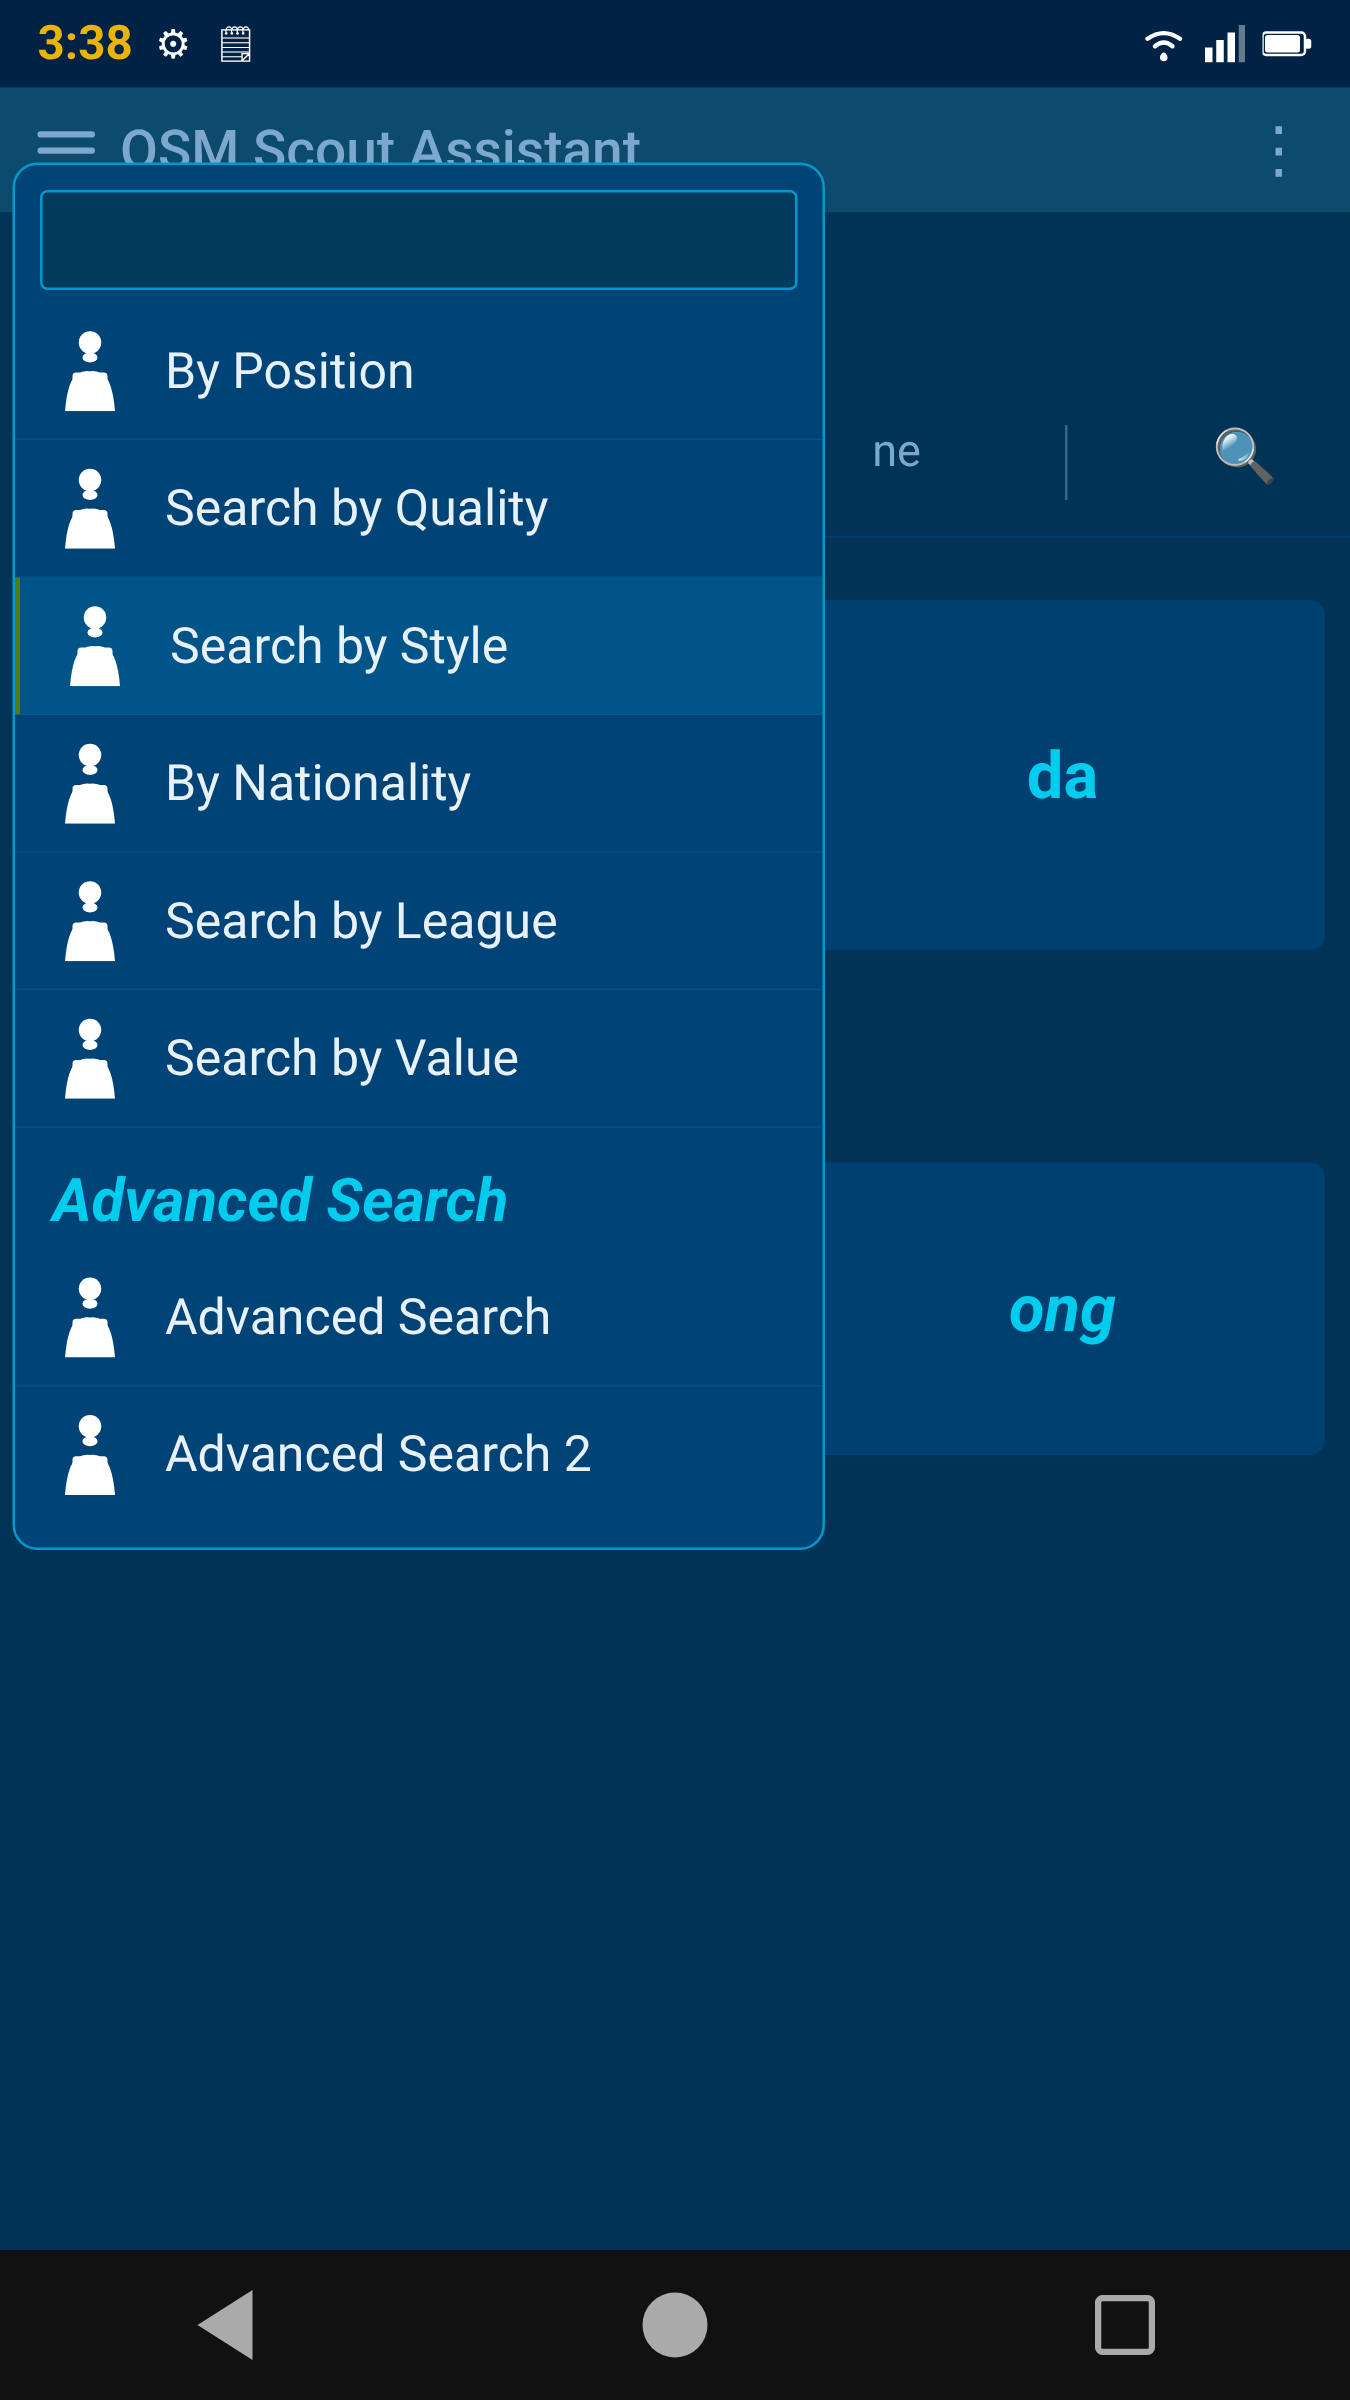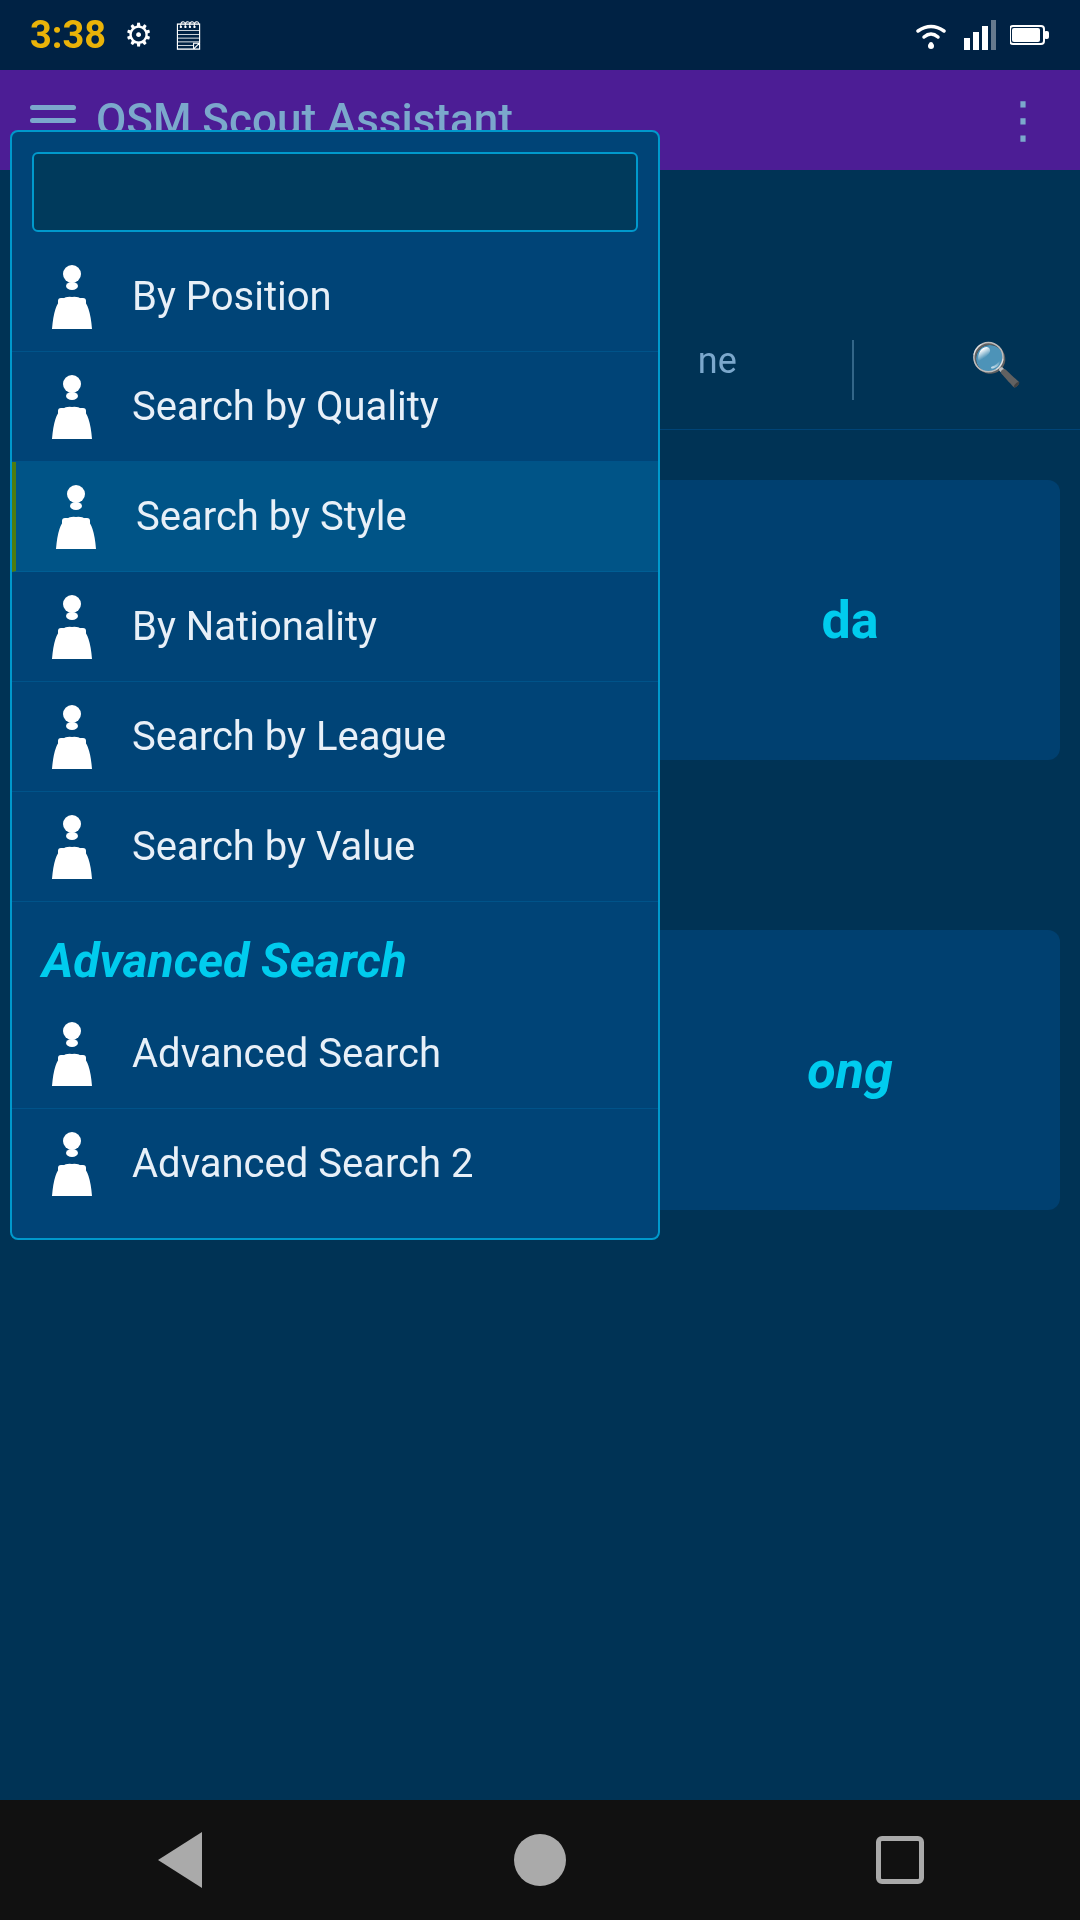--- a/index.html
+++ b/index.html
@@ -40,21 +40,21 @@
     .status-right {
       display: flex;
       align-items: center;
       gap: 14px;
     }
 
     
     .app-bar {
       width: 100%;
       height: 100px;
-      background: #4c1d95;
+      background: #0c4a6e;
       display: flex;
       align-items: center;
       padding: 0 30px;
       justify-content: space-between;
     }
     .app-bar-left {
       display: flex;
       align-items: center;
       gap: 20px;
     }
@@ -136,21 +136,21 @@
     .bg-card1 span {
       color: #00ccee;
       font-size: 52px;
       font-weight: bold;
     }
     .bg-card2 {
       position: absolute;
       top: 760px;
       left: 640px;
       width: 420px;
-      height: 280px;
+      height: 234px;
       background: #004070;
       border-radius: 12px;
       display: flex;
       align-items: center;
       justify-content: center;
     }
     .bg-card2 span {
       color: #00ccee;
       font-size: 52px;
       font-style: italic;
@@ -158,21 +158,21 @@
     }
 
     
     .dropdown-overlay {
       position: absolute;
       top: 130px;
       left: 10px;
       width: 650px;
       background: #004477;
       border: 2px solid #0099cc;
-      border-radius: 8px;
+      border-radius: 20px;
       z-index: 10;
       padding-bottom: 20px;
     }
 
     
     .dropdown-search {
       margin: 20px 20px 10px 20px;
       height: 80px;
       border: 2px solid #0099cc;
       border-radius: 6px;

